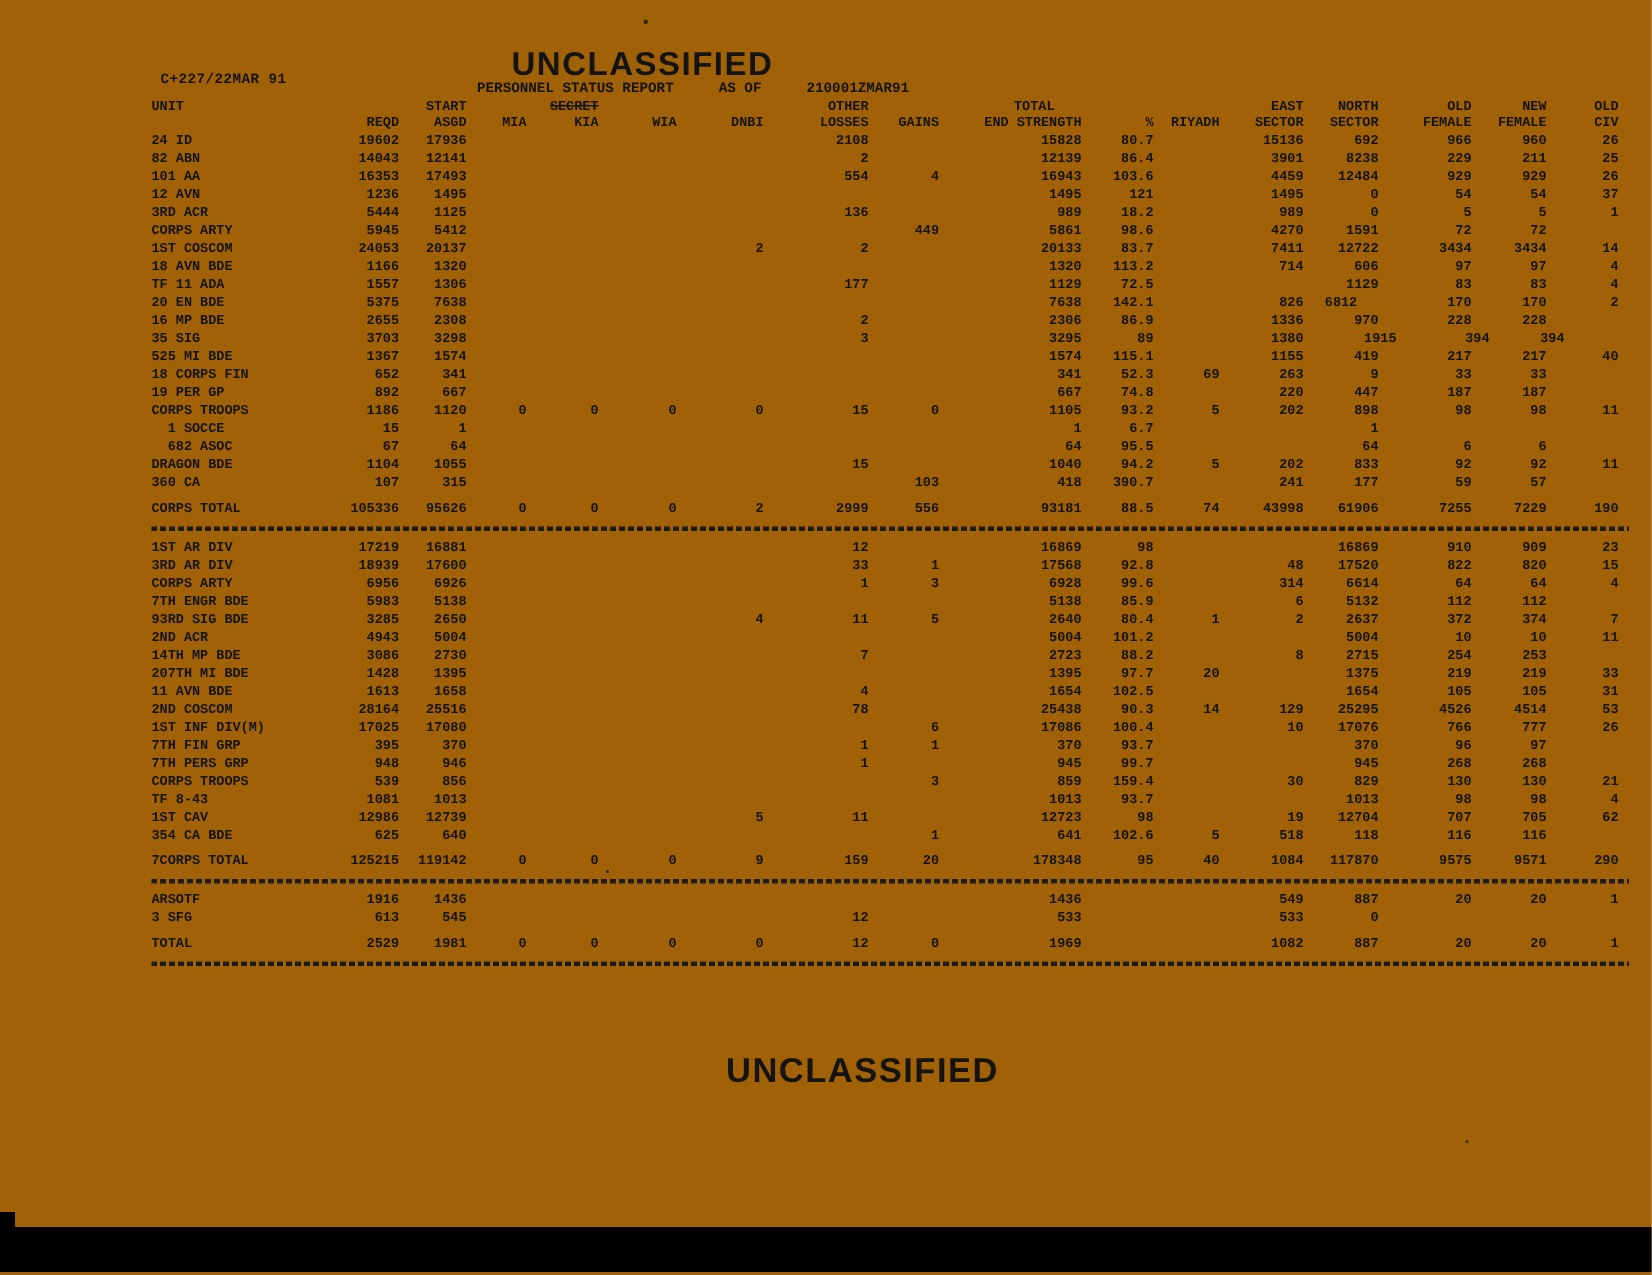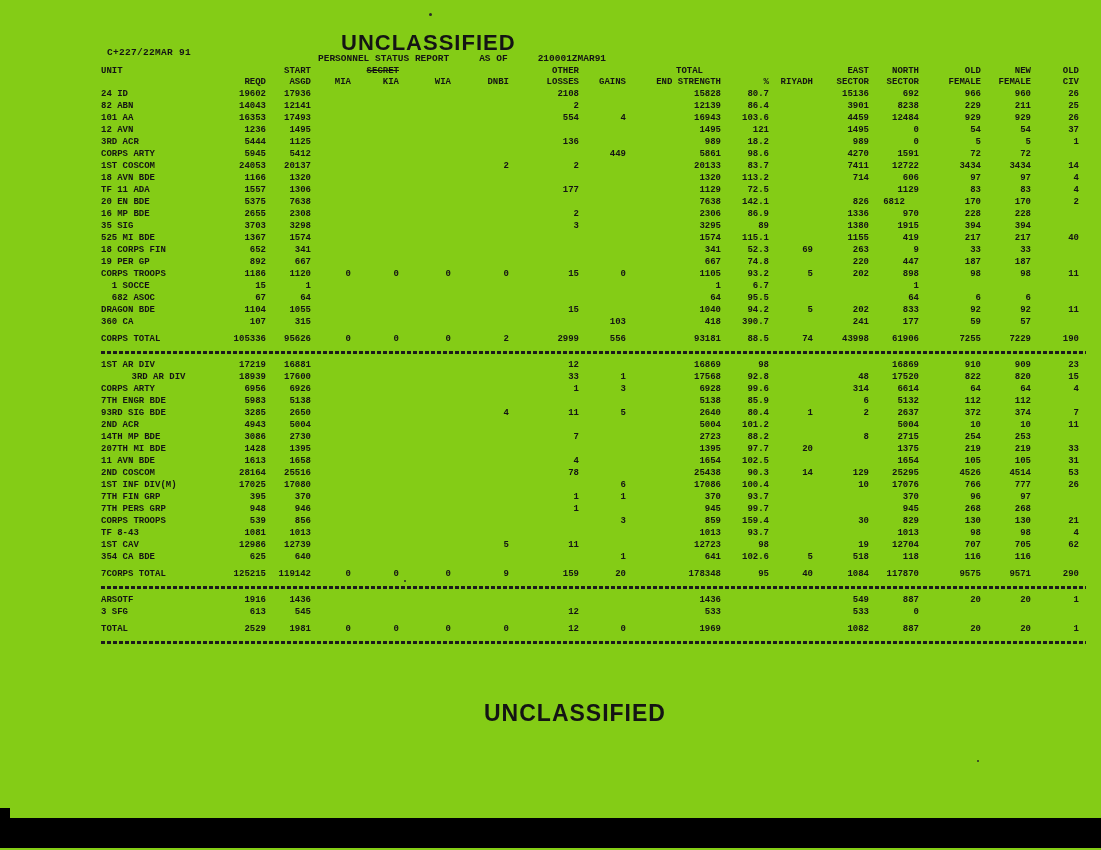--- a/index.html
+++ b/index.html
@@ -4,21 +4,21 @@
 <style>
   * { box-sizing: border-box; }
   html,body { margin:0; padding:0; }
   body {
     width:1101px; height:850px; position:relative;
     background:#ffffff;
     font-family:"Liberation Mono", monospace;
     color:#141414;
     overflow:hidden;
   }
-  .page { position:absolute; inset:0; background:#84cc16; }
+  .page { position:absolute; inset:0; background:#a16207; }
 
   .doc-ref {
     position:absolute; left:107px; top:47px;
     font-size:9.5px; font-weight:bold; letter-spacing:0.3px;
   }
   .class-top {
     position:absolute; left:341px; top:30px;
     font-family:"Liberation Sans", sans-serif;
     font-size:22px; font-weight:bold; letter-spacing:1px;
   }
@@ -328,21 +328,21 @@
         <div class="td num" style="width: 40px;"></div>
         <div class="td num" style="width: 48px;"></div>
         <div class="td num" style="width: 52px;"></div>
         <div class="td num" style="width: 58px;"></div>
         <div class="td num" style="width: 70px;">3</div>
         <div class="td num" style="width: 47px;"></div>
         <div class="td num" style="width: 95px;">3295</div>
         <div class="td num" style="width: 48px;">89</div>
         <div class="td num" style="width: 44px;"></div>
         <div class="td num" style="width: 56px;">1380</div>
-        <div class="td num" style="width: 50px;">1915</div>
+        <div class="td num" style="width: 50px; margin-left: 12px;">1915</div>
         <div class="td num" style="width: 62px;">394</div>
         <div class="td num" style="width: 50px;">394</div>
         <div class="td num" style="width: 48px;"></div>
       </div>
       <div class="tr">
         <div class="td unit" style="width: 115px;">525 MI BDE</div>
         <div class="td num" style="width: 50px;">1367</div>
         <div class="td num" style="width: 45px;">1574</div>
         <div class="td num" style="width: 40px;"></div>
         <div class="td num" style="width: 48px;"></div>
@@ -525,21 +525,21 @@
         <div class="td num" style="width: 95px;">16869</div>
         <div class="td num" style="width: 48px;">98</div>
         <div class="td num" style="width: 44px;"></div>
         <div class="td num" style="width: 56px;"></div>
         <div class="td num" style="width: 50px;">16869</div>
         <div class="td num" style="width: 62px;">910</div>
         <div class="td num" style="width: 50px;">909</div>
         <div class="td num" style="width: 48px;">23</div>
       </div>
       <div class="tr">
-        <div class="td unit" style="width: 115px; text-align: center;">3RD AR DIV</div>
+        <div class="td unit" style="width: 115px;">3RD AR DIV</div>
         <div class="td num" style="width: 50px;">18939</div>
         <div class="td num" style="width: 45px;">17600</div>
         <div class="td num" style="width: 40px;"></div>
         <div class="td num" style="width: 48px;"></div>
         <div class="td num" style="width: 52px;"></div>
         <div class="td num" style="width: 58px;"></div>
         <div class="td num" style="width: 70px;">33</div>
         <div class="td num" style="width: 47px;">1</div>
         <div class="td num" style="width: 95px;">17568</div>
         <div class="td num" style="width: 48px;">92.8</div>

